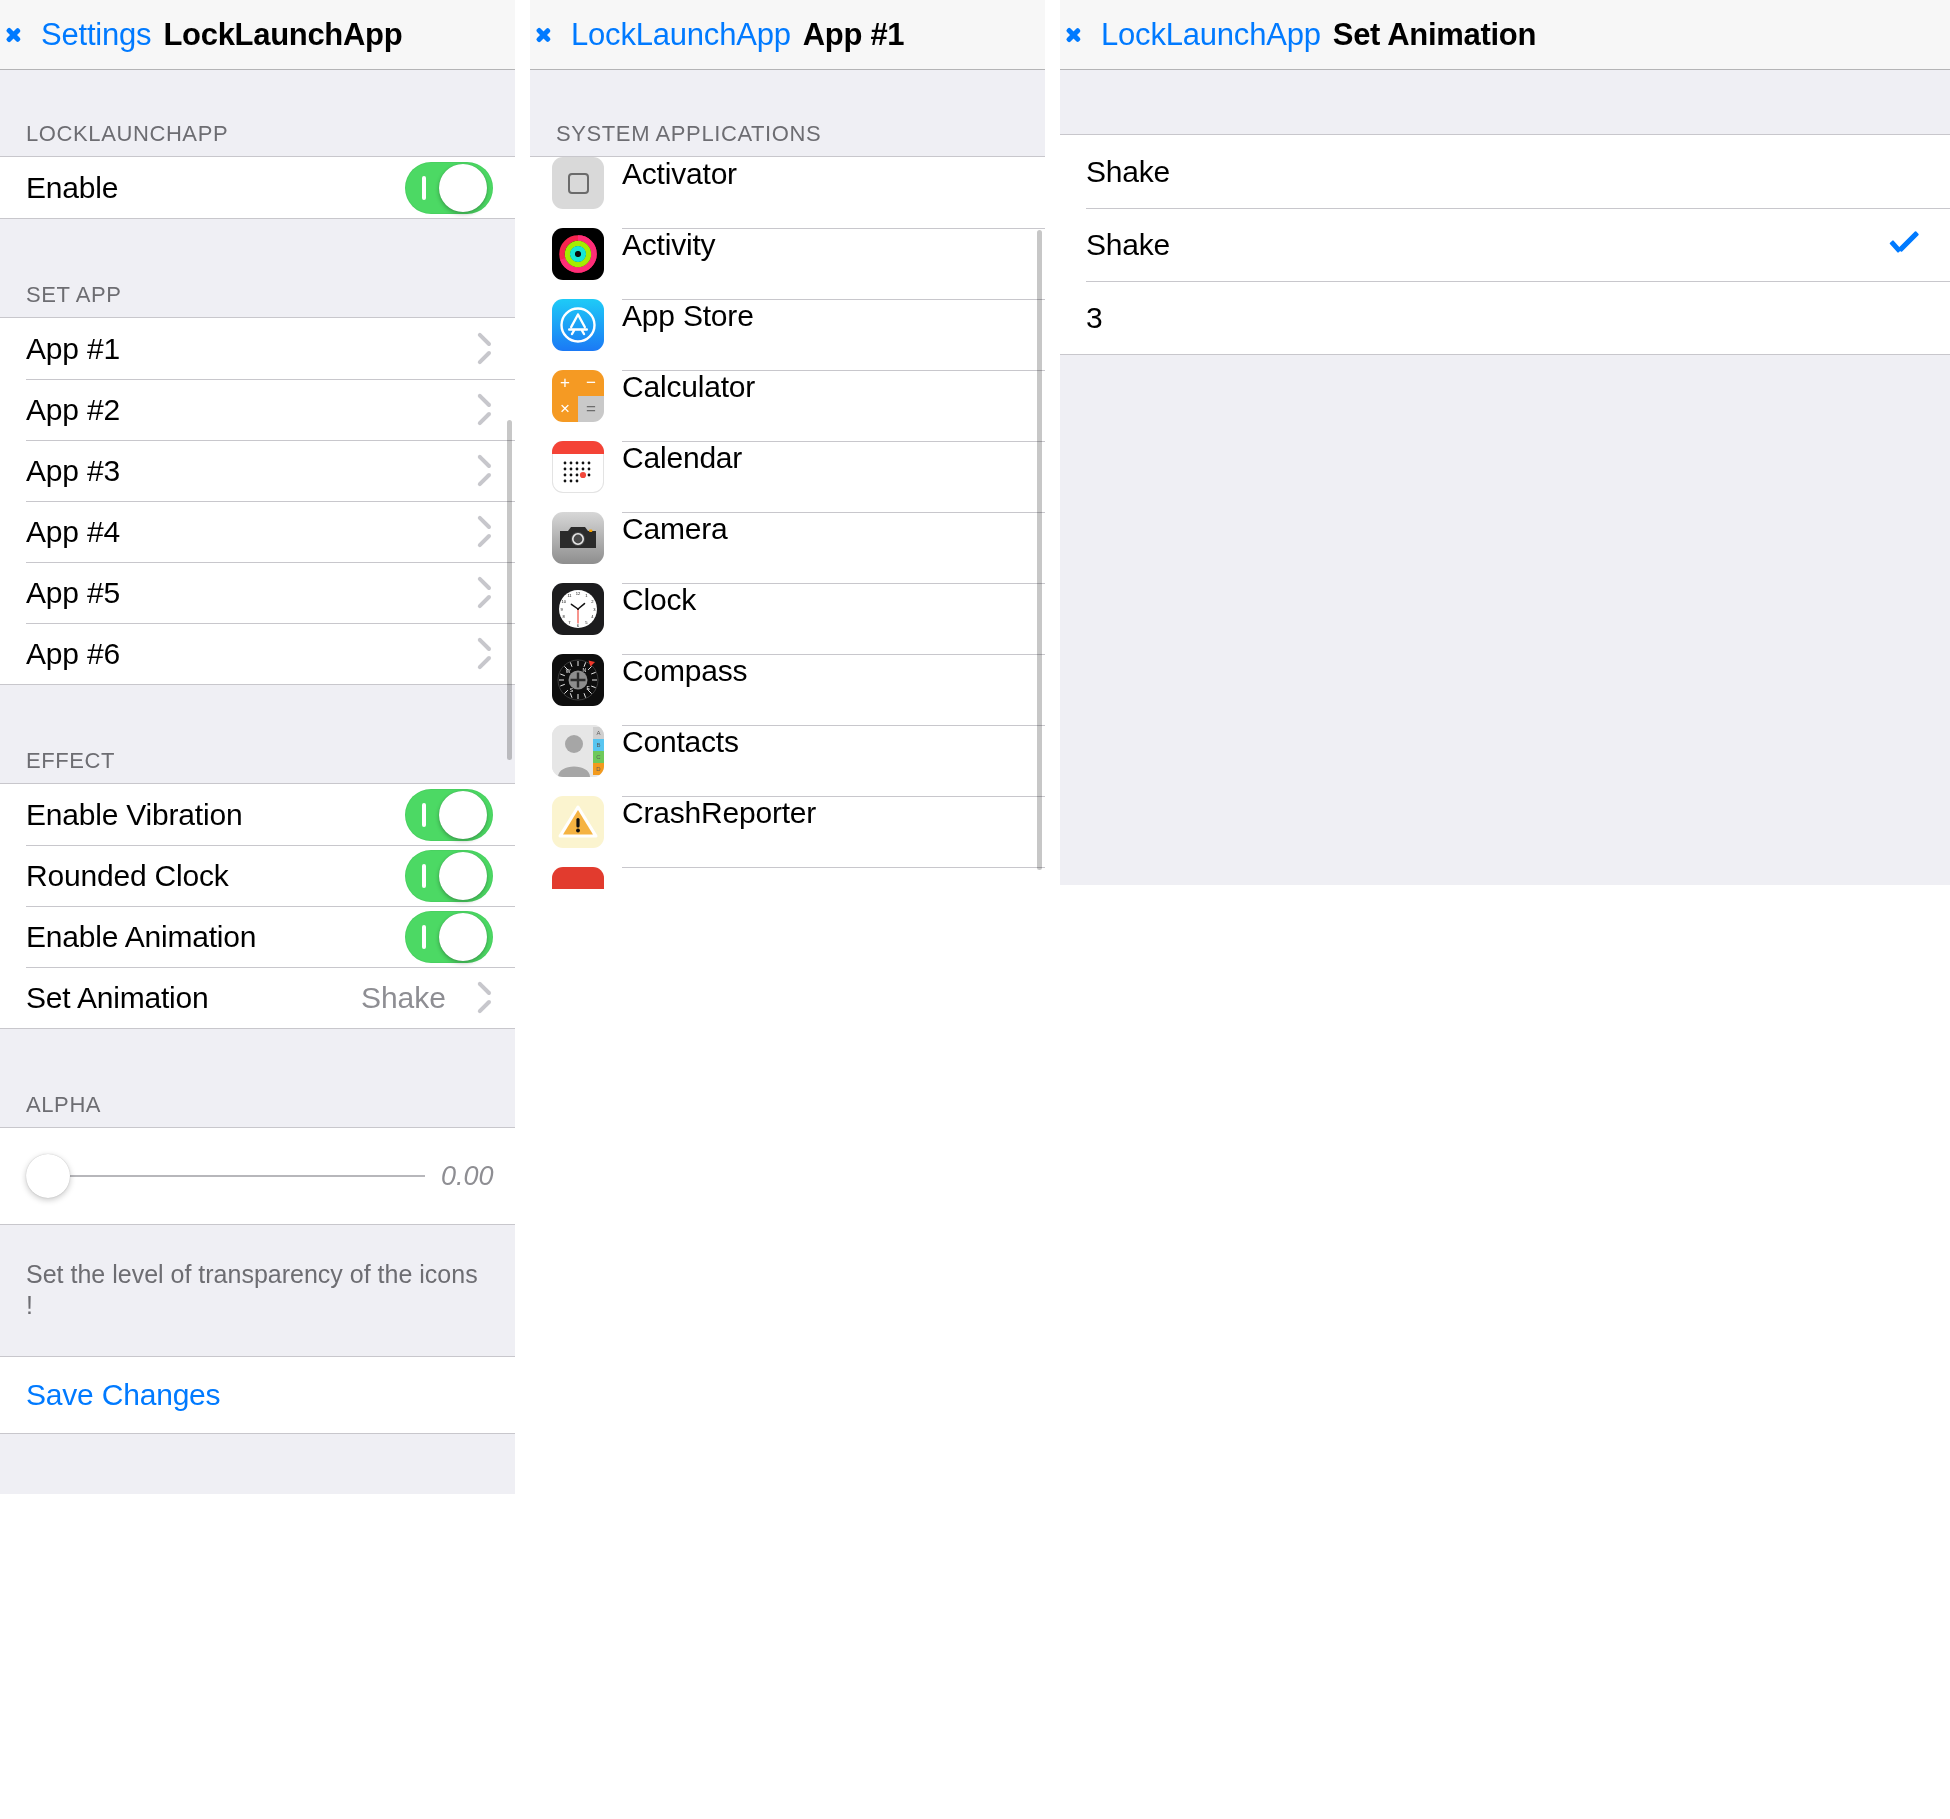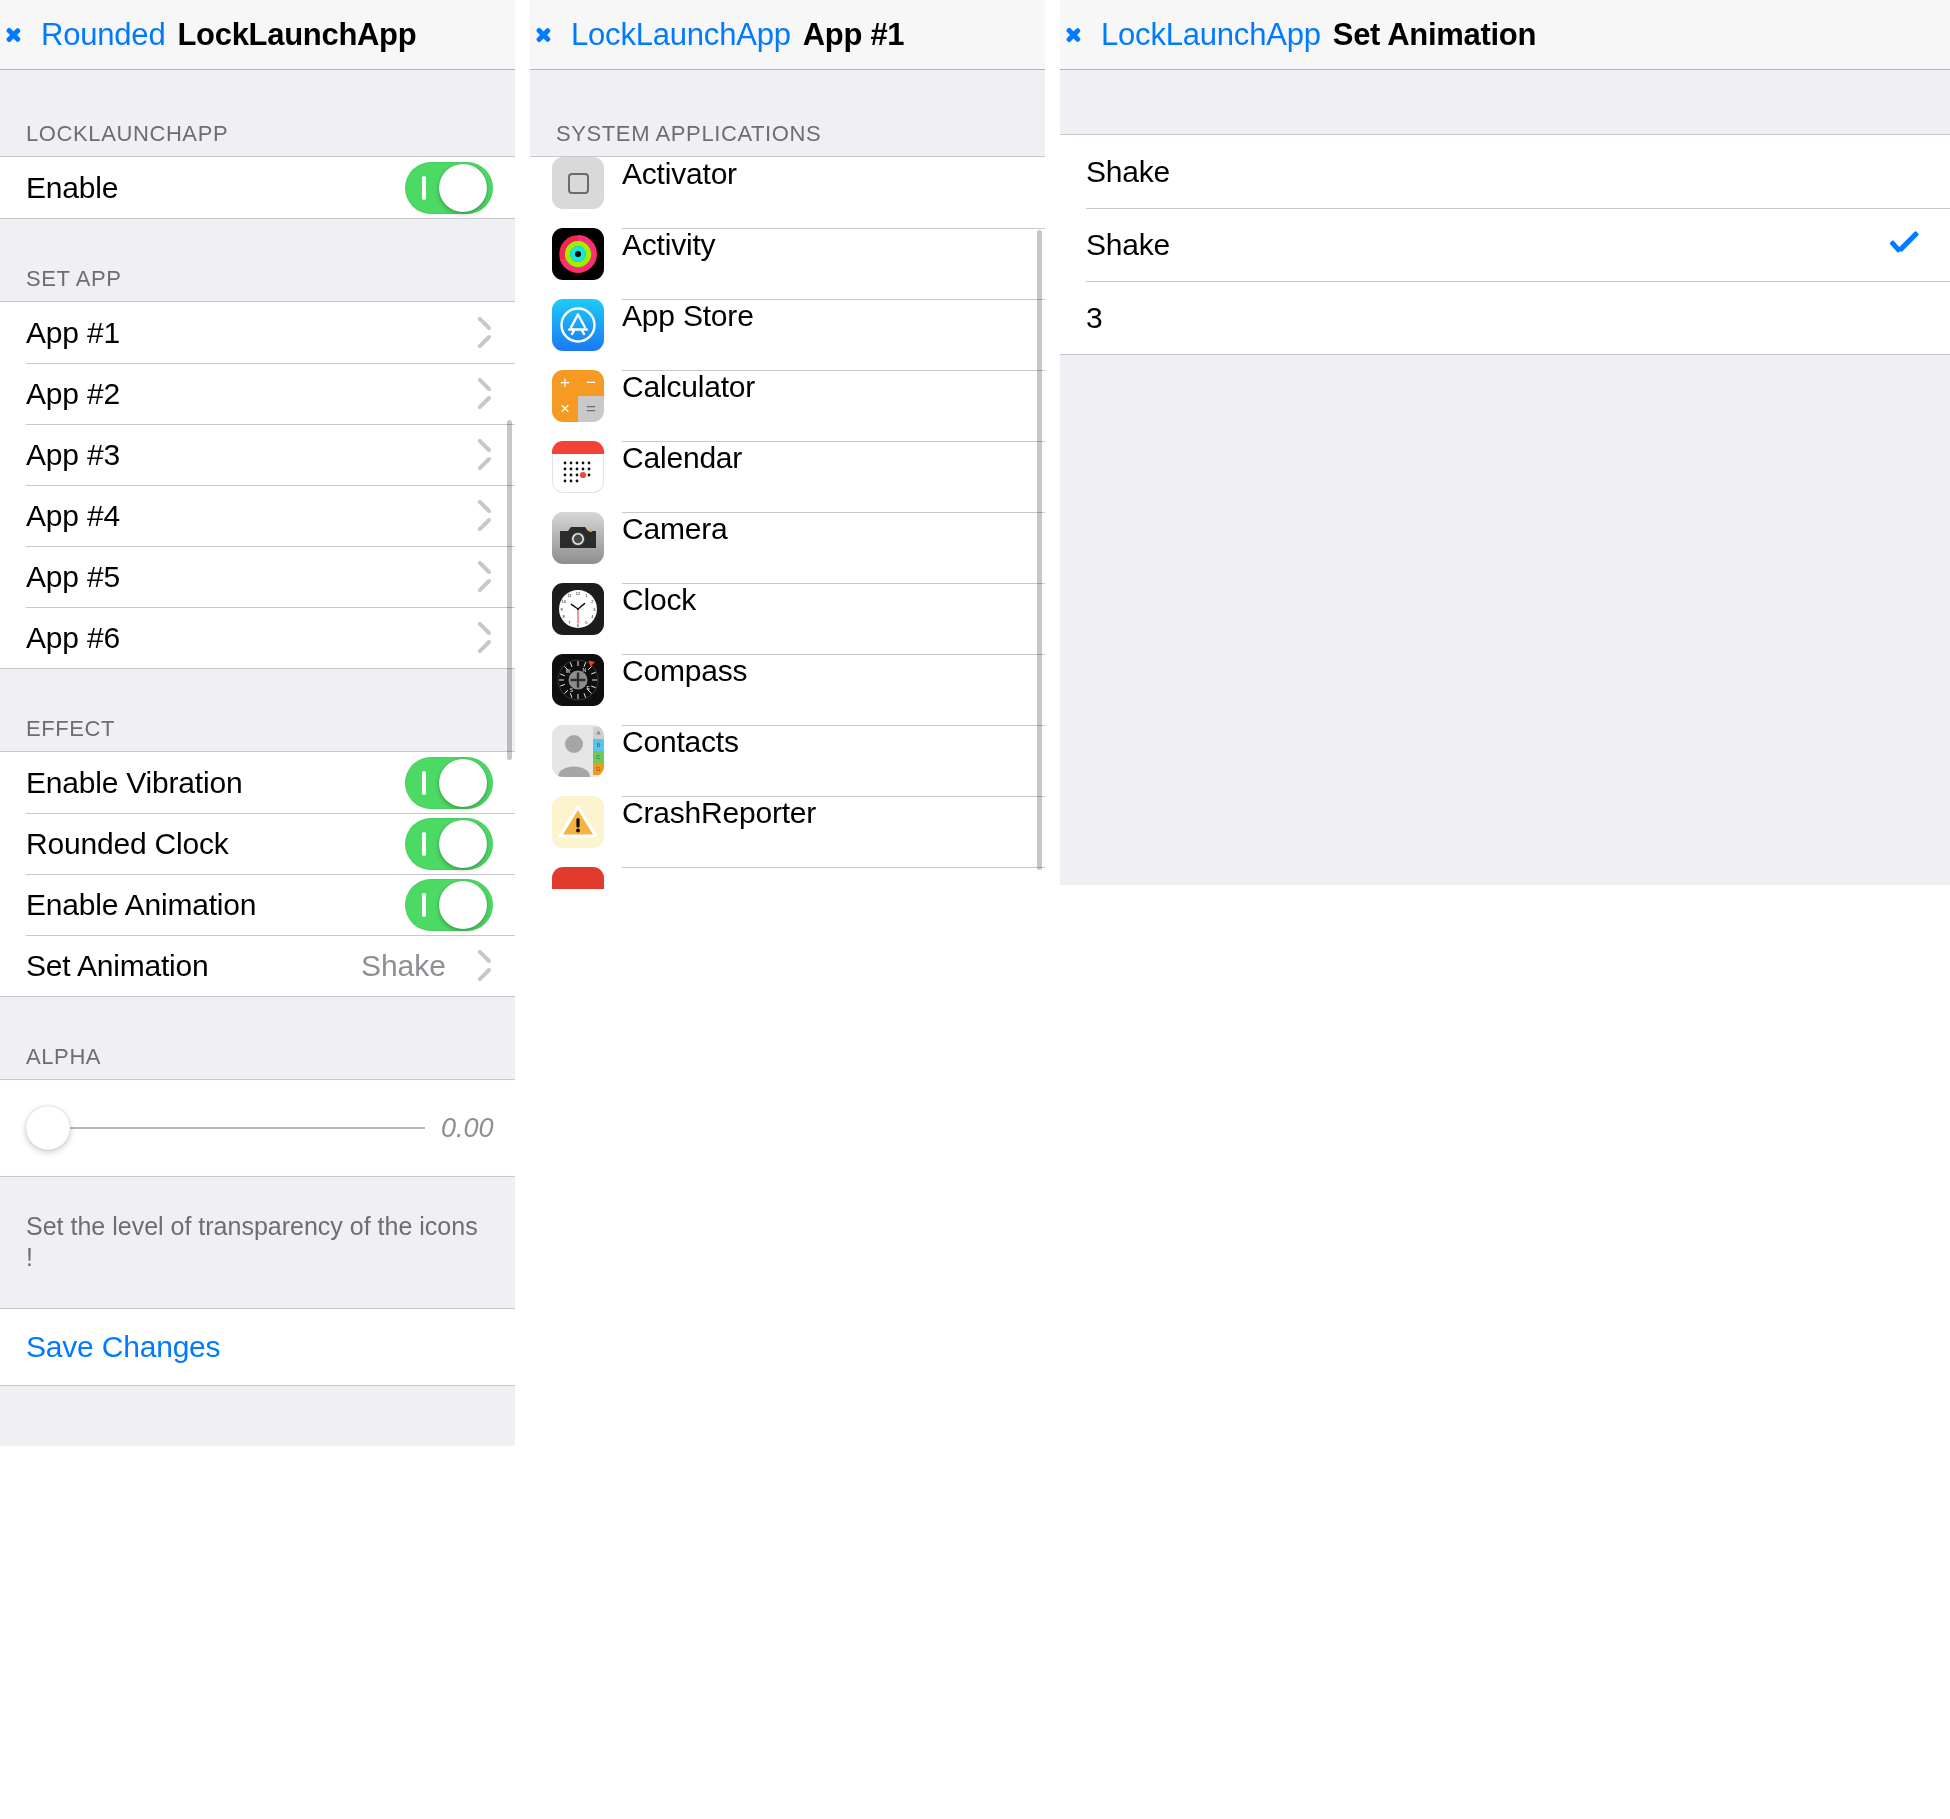--- a/index.html
+++ b/index.html
@@ -81,21 +81,21 @@
   .group-header {
     color: #6d6d72;
     font-size: 22px;
     letter-spacing: 0.6px;
     padding: 0 0 9px 26px;
     display: flex;
     align-items: flex-end;
   }
   .gh-tall   { height: 86px; }
   .gh-short  { height: 64px; }
-  .gh-mid    { height: 82px; }
+  .gh-mid    { height: 98px; }
 
   .cells { background: #ffffff; border-top: 1px solid #c8c7cc; border-bottom: 1px solid #c8c7cc; }
   .cell {
     height: 61px;
     display: flex;
     align-items: center;
     padding-left: 26px;
     padding-right: 16px;
     background: #ffffff;
     position: relative;
@@ -334,21 +334,21 @@
 </head>
 <body>
 
 <div class="screen">
 
   <div class="panel panel-left">
 
     <div class="navbar">
       <div class="nav-back">
         <span class="chev-back"></span>
-        <span class="nav-back-label">Rounded</span>
+        <span class="nav-back-label">Settings</span>
       </div>
       <div class="nav-title">LockLaunchApp</div>
     </div>
 
     <div class="tv">
 
       <div class="group-header gh-tall">LOCKLAUNCHAPP</div>
       <div class="cells">
         <div class="cell">
           <span class="cell-label">Enable</span>

